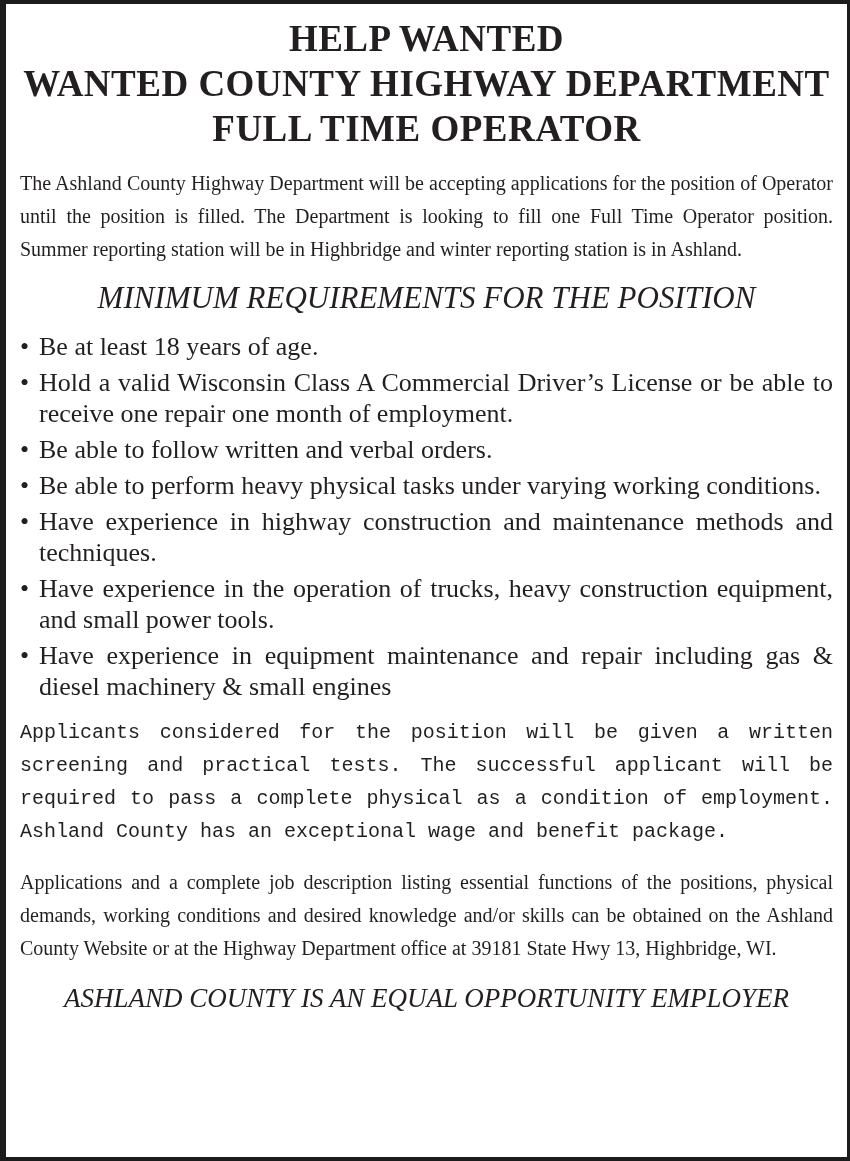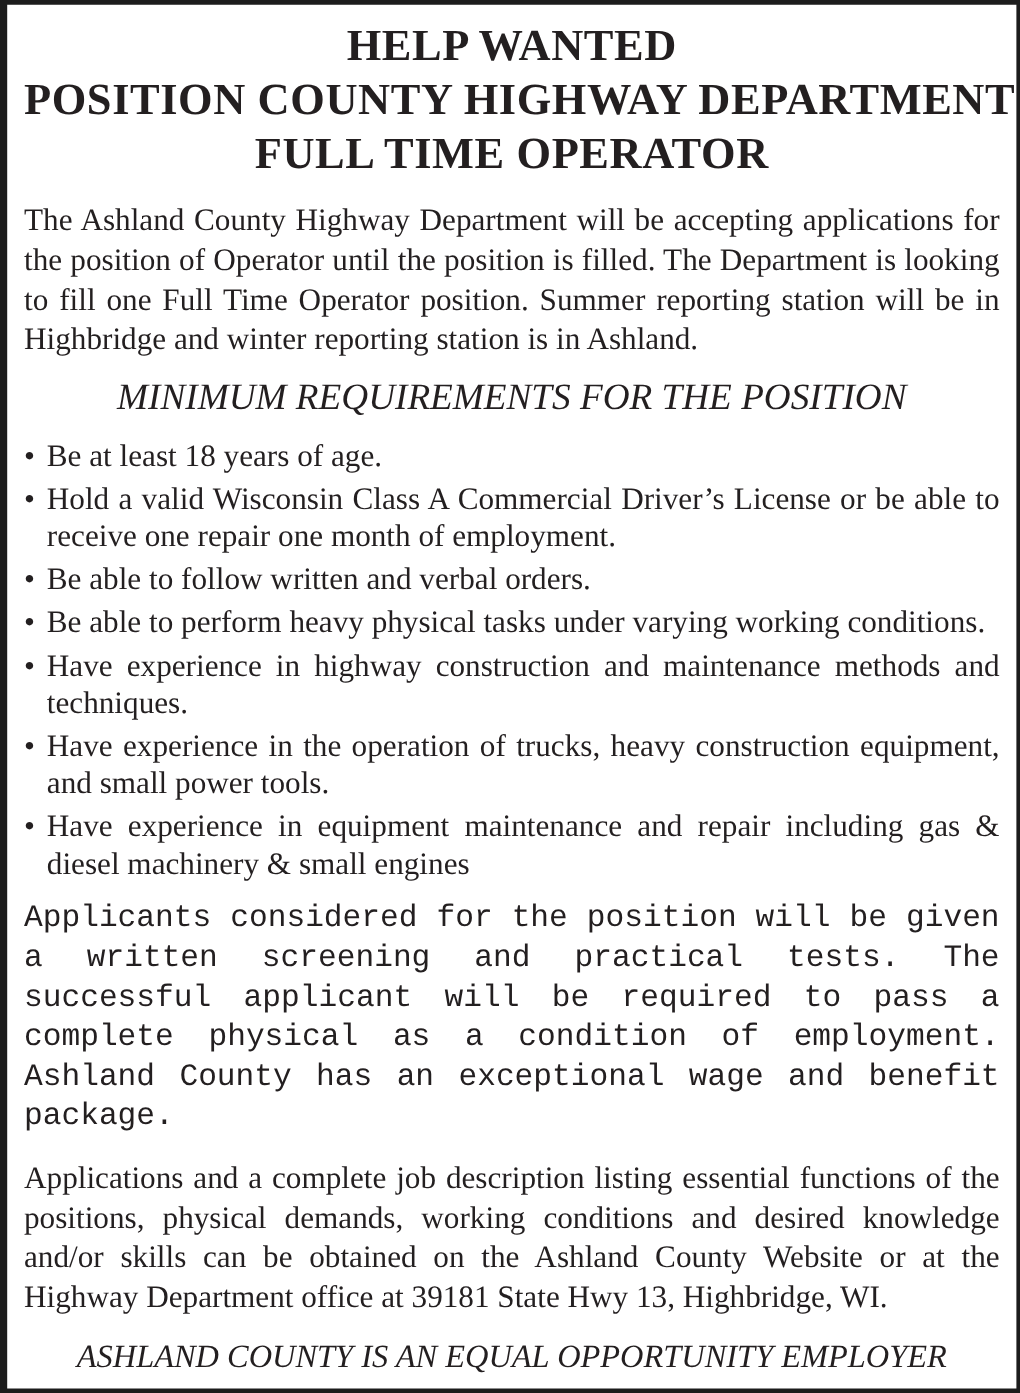--- a/index.html
+++ b/index.html
@@ -25,21 +25,21 @@
     font-weight: bold;
     font-size: 37px;
     line-height: 45px;
     margin: 2px 0 16px 0;
     letter-spacing: 0.5px;
   }
   .ad-header .title-line {
     white-space: nowrap;
   }
   .body-para {
-    font-size: 26px;
+    font-size: 20px;
     line-height: 33px;
     text-align: justify;
     margin: 0 0 10px 0;
   }
   .req-heading {
     text-align: center;
     font-weight: normal;
     font-style: italic;
     font-size: 31px;
     line-height: 40px;
@@ -80,21 +80,21 @@
     white-space: nowrap;
   }
 </style>
 </head>
 <body>
 
 <div class="ad">
 
   <div class="ad-header">
     <div class="title-line">HELP WANTED</div>
-    <div class="title-line">POSITION COUNTY HIGHWAY DEPARTMENT</div>
+    <div class="title-line">WANTED COUNTY HIGHWAY DEPARTMENT</div>
     <div class="title-line">FULL TIME OPERATOR</div>
   </div>
 
   <p class="body-para">The Ashland County Highway Department will be accepting applications for the position of Operator until the position is filled. The Department is looking to fill one Full Time Operator position. Summer reporting station will be in Highbridge and winter reporting station is in Ashland.</p>
 
   <div class="req-heading">MINIMUM REQUIREMENTS FOR THE POSITION</div>
 
   <div class="req-list">
     <div class="req-item"><span class="bullet">•</span><span>Be at least 18 years of age.</span></div>
     <div class="req-item"><span class="bullet">•</span><span>Hold a valid Wisconsin Class A Commercial Driver’s License or be able to receive one repair one month of employment.</span></div>

